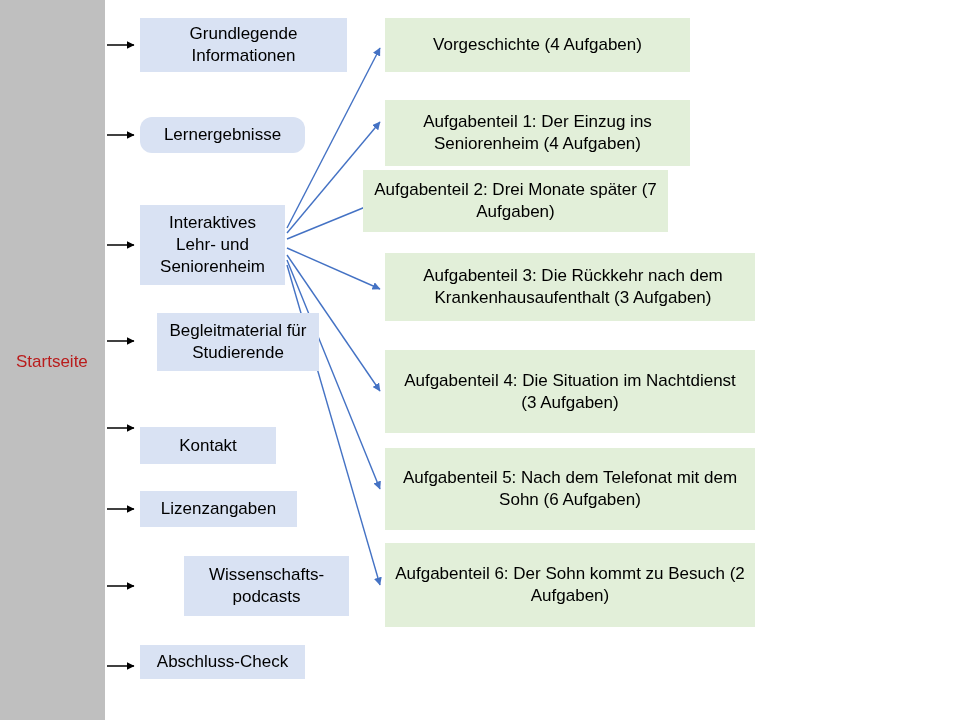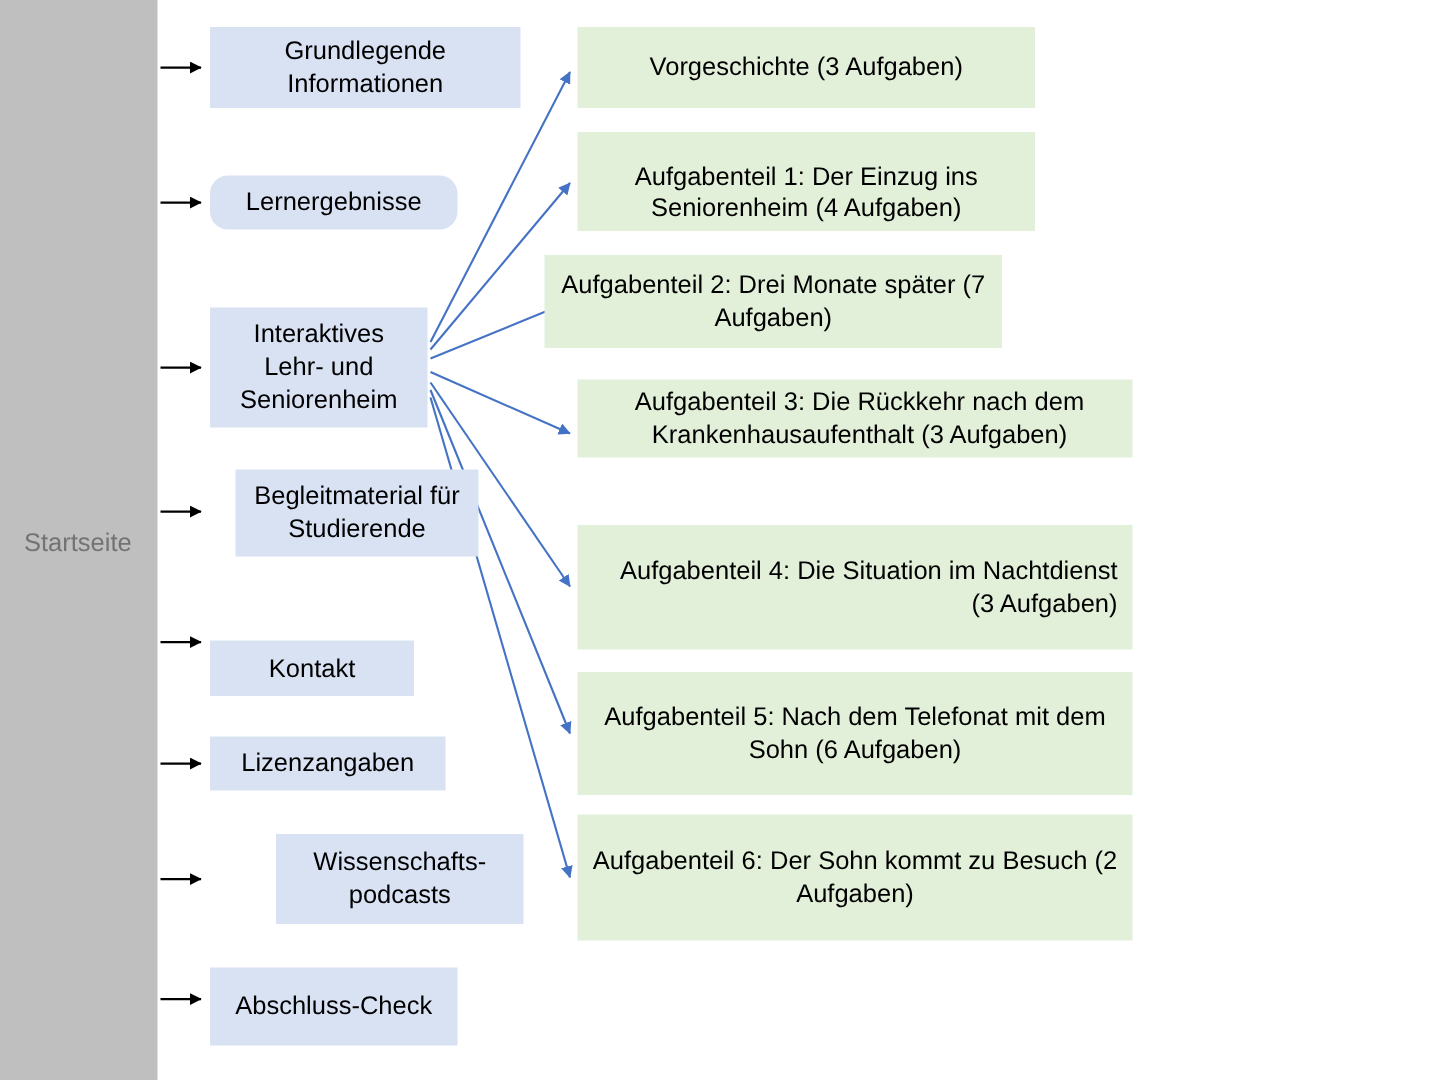--- a/index.html
+++ b/index.html
@@ -18,21 +18,21 @@
     position: absolute;
     left: 0; top: 0;
     width: 105px; height: 720px;
     background: var(--gray-bar, #BFBFBF);
   }
 
   .start-label {
     position: absolute;
     left: 16px; top: 352px;
     font-size: 17px;
-    color: #737373;
+    color: #b91c1c;
     white-space: nowrap;
   }
 
   .arrows {
     position: absolute;
     left: 0; top: 0;
     width: 960px; height: 720px;
     pointer-events: none;
   }
 
@@ -51,27 +51,27 @@
   .box.blue  { background: var(--blue-box, #D9E2F3); }
   .box.green { background: var(--green-box, #E2EFD9); }
 
   .nav-0 { left: 140px; top: 18px;  width: 207px; height: 54px; }
   .nav-1 { left: 140px; top: 117px; width: 165px; height: 36px; border-radius: 12px; }
   .nav-2 { left: 140px; top: 205px; width: 145px; height: 80px; }
   .nav-3 { left: 140px; top: 313px; width: 162px; height: 58px; margin-left: 17px; }
   .nav-4 { left: 140px; top: 427px; width: 136px; height: 37px; text-align: right; }
   .nav-5 { left: 140px; top: 491px; width: 157px; height: 36px; }
   .nav-6 { left: 140px; top: 556px; width: 165px; height: 60px; margin-left: 44px; }
-  .nav-7 { left: 140px; top: 645px; width: 165px; height: 52px; }
+  .nav-7 { left: 140px; top: 645px; width: 165px; height: 34px; }
 
   .task-0 { left: 385px; top: 18px;  width: 305px; height: 54px; }
-  .task-1 { left: 385px; top: 88px;  width: 305px; height: 66px; align-items: flex-end; }
+  .task-1 { left: 385px; top: 100px;  width: 305px; height: 66px; }
   .task-2 { left: 363px; top: 170px; width: 305px; height: 62px; }
-  .task-3 { left: 385px; top: 253px; width: 370px; height: 52px; padding-left: 16px; }
-  .task-4 { left: 385px; top: 350px; width: 370px; height: 83px; text-align: right; }
+  .task-3 { left: 385px; top: 253px; width: 370px; height: 68px; padding-left: 16px; }
+  .task-4 { left: 385px; top: 350px; width: 370px; height: 83px; }
   .task-5 { left: 385px; top: 448px; width: 370px; height: 82px; }
   .task-6 { left: 385px; top: 543px; width: 370px; height: 84px; }
 </style>
 </head>
 <body>
 
 <div class="canvas">
 
   <div class="gray-bar"></div>
   <span class="start-label">Startseite</span>
@@ -123,21 +123,21 @@
     <span>Lizenzangaben</span>
   </div>
   <div class="box blue nav-6">
     <span>Wissenschafts-podcasts</span>
   </div>
   <div class="box blue nav-7">
     <span>Abschluss-Check</span>
   </div>
 
   <div class="box green task-0">
-    <span>Vorgeschichte (3 Aufgaben)</span>
+    <span>Vorgeschichte (4 Aufgaben)</span>
   </div>
   <div class="box green task-1">
     <span>Aufgabenteil 1: Der Einzug ins Seniorenheim (4 Aufgaben)</span>
   </div>
   <div class="box green task-2">
     <span>Aufgabenteil 2: Drei Monate später (7 Aufgaben)</span>
   </div>
   <div class="box green task-3">
     <span>Aufgabenteil 3: Die Rückkehr nach dem Krankenhausaufenthalt (3 Aufgaben)</span>
   </div>

